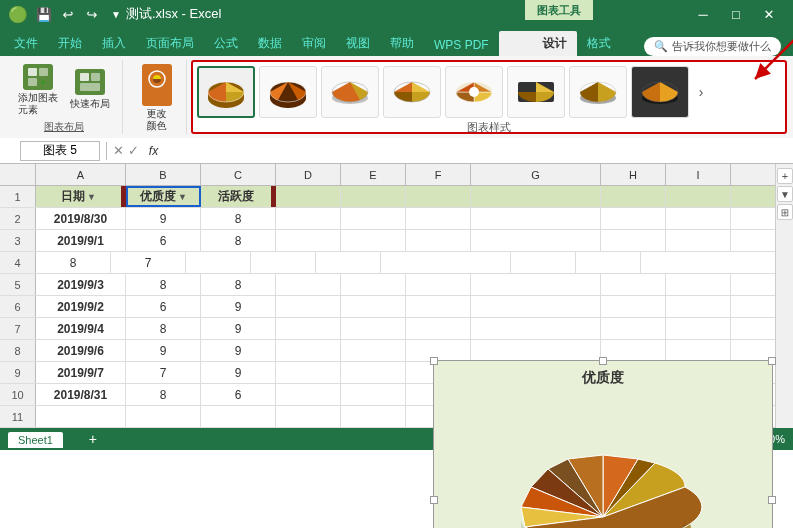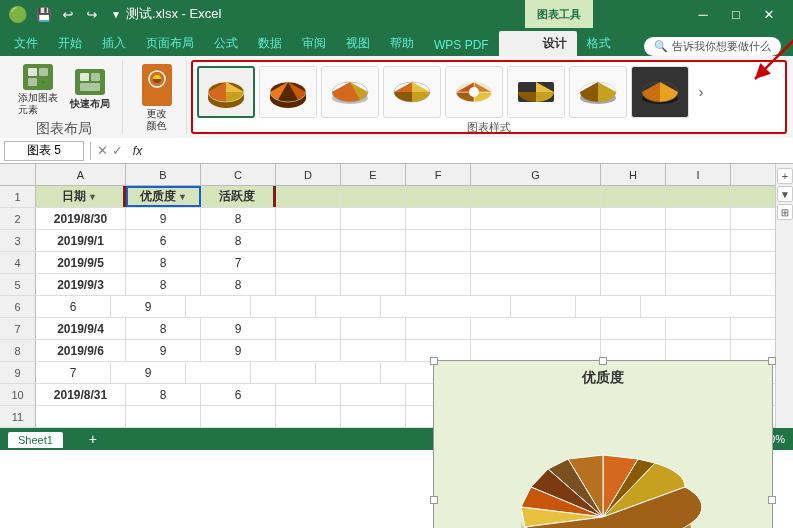--- a/index.html
+++ b/index.html
@@ -11,38 +11,38 @@
     .title-bar-center { flex: 1; text-align: left; font-size: 13px; }
     .quick-access { display: flex; gap: 4px; align-items: center; }
     .qa-btn { width: 20px; height: 20px; display: flex; align-items: center; justify-content: center; color: #fff; cursor: pointer; font-size: 13px; }
     .ribbon-tabs { display: flex; height: 28px; background: #217346; align-items: flex-end; padding: 0 4px; }
     .ribbon-tab { padding: 4px 10px; font-size: 12px; color: #5eead4; cursor: pointer; border-radius: 2px 2px 0 0; background: transparent; }
     .ribbon-tab.active { background: #f0f0f0; color: #333; font-weight: bold; padding-left: 44px; }
 
     
     .ribbon-content { display: flex; height: 82px; background: #f5f5f5; padding: 4px 6px; gap: 4px; align-items: stretch; border-top: none; }
     .ribbon-group { display: flex; flex-direction: column; align-items: center; border-right: 1px solid #ddd; padding: 2px 8px; min-width: 60px; }
-    .ribbon-group-label { font-size: 14px; color: #555; margin-top: auto; padding-top: 2px; }
+    .ribbon-group-label { font-size: 10px; color: #555; margin-top: auto; padding-top: 2px; text-decoration: underline; }
     .ribbon-group-items { display: flex; gap: 4px; align-items: center; flex: 1; }
     .ribbon-btn-lg { display: flex; flex-direction: column; align-items: center; cursor: pointer; padding: 2px 4px; border-radius: 3px; font-size: 10px; color: #333; gap: 2px; }
     .ribbon-btn-icon { width: 32px; height: 32px; background: #4a90d9; border-radius: 3px; display: flex; align-items: center; justify-content: center; color: white; font-size: 14px; }
     .ribbon-btn-icon.green { background: #5a8a3c; }
 
     
     .chart-styles-section { flex: 1; display: flex; flex-direction: column; border: 2px solid #cc0000; border-radius: 3px; padding: 4px; background: #fff; position: relative; }
     .chart-styles-header { font-size: 11px; color: #555; text-align: center; margin-top: auto; padding-top: 2px; font-family: Liberation Mono, monospace; }
     .chart-styles-row { display: flex; gap: 4px; align-items: center; flex: 1; }
     .chart-style-item { width: 58px; height: 52px; border: 1px solid #ddd; border-radius: 3px; overflow: hidden; cursor: pointer; background: #f9f9f9; display: flex; align-items: center; justify-content: center; }
     .chart-style-item:first-child { border: 2px solid #217346; }
 
     
     .mini-pie { width: 50px; height: 44px; }
 
     
-    .formula-bar { height: 26px; display: flex; align-items: center; background: #fff; border-bottom: 1px solid #bbb; padding: 0 4px; gap: 6px; }
+    .formula-bar { height: 26px; display: flex; align-items: center; background: #fff; border-bottom: 1px solid #bbb; padding: 0 20px; gap: 6px; }
     .name-box { width: 80px; height: 20px; border: 1px solid #bbb; padding: 0 4px; font-size: 12px; background: #fff; }
     .formula-divider { width: 1px; height: 18px; background: #bbb; }
     .formula-icons { display: flex; gap: 4px; color: #555; font-size: 13px; }
     .formula-input { flex: 1; height: 20px; border: none; outline: none; font-size: 12px; padding: 0 4px; }
     .fx-label { font-size: 12px; color: #333; font-style: italic; padding: 0 4px; }
 
     
     .spreadsheet { display: flex; flex: 1; overflow: hidden; }
     .sheet-main { flex: 1; overflow: hidden; }
 
@@ -54,21 +54,21 @@
     .col-header-b { width: 75px; min-width: 75px; }
     .col-header-c { width: 75px; min-width: 75px; }
     .col-header-rest { width: 65px; min-width: 65px; }
     .col-header-wide { width: 130px; min-width: 130px; }
 
     
     .rows-container { display: flex; flex-direction: column; }
     .sheet-row { display: flex; height: 22px; border-bottom: 1px solid #ddd; }
     .row-num { width: 36px; min-width: 36px; display: flex; align-items: center; justify-content: center; font-size: 11px; color: #555; background: #f0f0f0; border-right: 1px solid #bbb; cursor: pointer; }
     .cell { display: flex; align-items: center; justify-content: center; border-right: 1px solid #ddd; font-size: 12px; color: #333; padding: 0 4px; overflow: hidden; }
-    .cell.header-cell { background: #d6e4bc; font-weight: bold; border-right: 3px solid #7f1d1d; }
+    .cell.header-cell { background: #d6e4bc; font-weight: bold; border-right: 5px solid #7f1d1d; }
     .cell-a { width: 90px; min-width: 90px; font-weight: bold; }
     .cell-b { width: 75px; min-width: 75px; }
     .cell-c { width: 75px; min-width: 75px; }
     .cell-rest { width: 65px; min-width: 65px; }
     .cell-wide { width: 130px; min-width: 130px; }
 
     
     .chart-area { position: absolute; right: 20px; top: 196px; width: 340px; height: 280px; background: #e8f0d8; border: 1px solid #999; border-radius: 2px; padding: 8px; }
     .chart-title { text-align: center; font-size: 14px; font-weight: bold; color: #333; margin-bottom: 4px; }
     .chart-svg-container { width: 100%; height: 200px; display: flex; align-items: center; justify-content: center; }
@@ -101,21 +101,21 @@
   <div class="title-bar-left">
     <div class="qa-btn" style="font-size:16px;">🟢</div>
     <div class="quick-access">
       <div class="qa-btn">💾</div>
       <div class="qa-btn">↩</div>
       <div class="qa-btn">↪</div>
       <div class="qa-btn" style="font-size:10px;">▼</div>
     </div>
   </div>
   <div class="title-bar-center">测试.xlsx  -  Excel</div>
-  <div style="position:absolute; right: 200px; top:0; height:28px; display:flex; align-items:center; background:#d4e8c0; padding:0 12px; font-size:11px; color:#217346; font-weight:bold;">图表工具</div>
+  <div style="position:absolute; right: 200px; top:0; height:20px; display:flex; align-items:center; background:#d4e8c0; padding:0 12px; font-size:11px; color:#217346; font-weight:bold;">图表工具</div>
   <div class="win-controls">
     <div class="win-btn">─</div>
     <div class="win-btn">□</div>
     <div class="win-btn close">✕</div>
   </div>
 </div>
 
 <div class="ribbon-tabs">
   <div class="ribbon-tab">文件</div>
   <div class="ribbon-tab">开始</div>
@@ -153,21 +153,21 @@
         <span style="font-size:10px; text-align:left; line-height:1.2;">添加图表<br>元素</span>
       </div>
       <div class="ribbon-btn-lg">
         <div class="ribbon-btn-icon green" style="width:30px; height:26px;">
           <svg width="24" height="22">
               <rect x="2" y="2" width="9" height="8" fill="#fff" opacity="0.8" rx="1"></rect>
               <rect x="13" y="2" width="9" height="8" fill="#fff" opacity="0.5" rx="1"></rect>
               <rect x="2" y="12" width="20" height="8" fill="#fff" opacity="0.5" rx="1"></rect>
             </svg>
         </div>
-        <span style="font-size:10px; text-align:center;font-weight:bold;">快速布局</span>
+        <span style="font-size:10px; text-align:center;">快速布局</span>
       </div>
     </div>
     <div class="ribbon-group-label">图表布局</div>
   </div>
 
   <div class="ribbon-group">
     <div class="ribbon-group-items">
       <div class="ribbon-btn-lg">
         <div class="ribbon-btn-icon" style="background:#d07020; width:30px; height:42px;">
           <svg width="24" height="36">
@@ -362,23 +362,20 @@
             </div>
           <div class="cell cell-rest"></div>
           <div class="cell cell-rest"></div>
           <div class="cell cell-rest"></div>
           <div class="cell cell-wide"></div>
           <div class="cell cell-rest"></div>
           <div class="cell cell-rest"></div>
         </div>
         <div class="sheet-row">
           <div class="row-num">4</div>
-          <div class="cell cell-a">
-              <span>2019/9/5</span>
-            </div>
           <div class="cell cell-b">
               <span>8</span>
             </div>
           <div class="cell cell-c">
               <span>7</span>
             </div>
           <div class="cell cell-rest"></div>
           <div class="cell cell-rest"></div>
           <div class="cell cell-rest"></div>
           <div class="cell cell-wide"></div>
@@ -398,20 +395,23 @@
             </div>
           <div class="cell cell-rest"></div>
           <div class="cell cell-rest"></div>
           <div class="cell cell-rest"></div>
           <div class="cell cell-wide"></div>
           <div class="cell cell-rest"></div>
           <div class="cell cell-rest"></div>
         </div>
         <div class="sheet-row">
           <div class="row-num">6</div>
+          <div class="cell cell-a">
+              <span>2019/9/2</span>
+            </div>
           <div class="cell cell-b">
               <span>6</span>
             </div>
           <div class="cell cell-c">
               <span>9</span>
             </div>
           <div class="cell cell-rest"></div>
           <div class="cell cell-rest"></div>
           <div class="cell cell-rest"></div>
           <div class="cell cell-wide"></div>
@@ -449,20 +449,23 @@
             </div>
           <div class="cell cell-rest"></div>
           <div class="cell cell-rest"></div>
           <div class="cell cell-rest"></div>
           <div class="cell cell-wide"></div>
           <div class="cell cell-rest"></div>
           <div class="cell cell-rest"></div>
         </div>
         <div class="sheet-row">
           <div class="row-num">9</div>
+          <div class="cell cell-a">
+              <span>2019/9/7</span>
+            </div>
           <div class="cell cell-b">
               <span>7</span>
             </div>
           <div class="cell cell-c">
               <span>9</span>
             </div>
           <div class="cell cell-rest"></div>
           <div class="cell cell-rest"></div>
           <div class="cell cell-rest"></div>
           <div class="cell cell-wide"></div>

